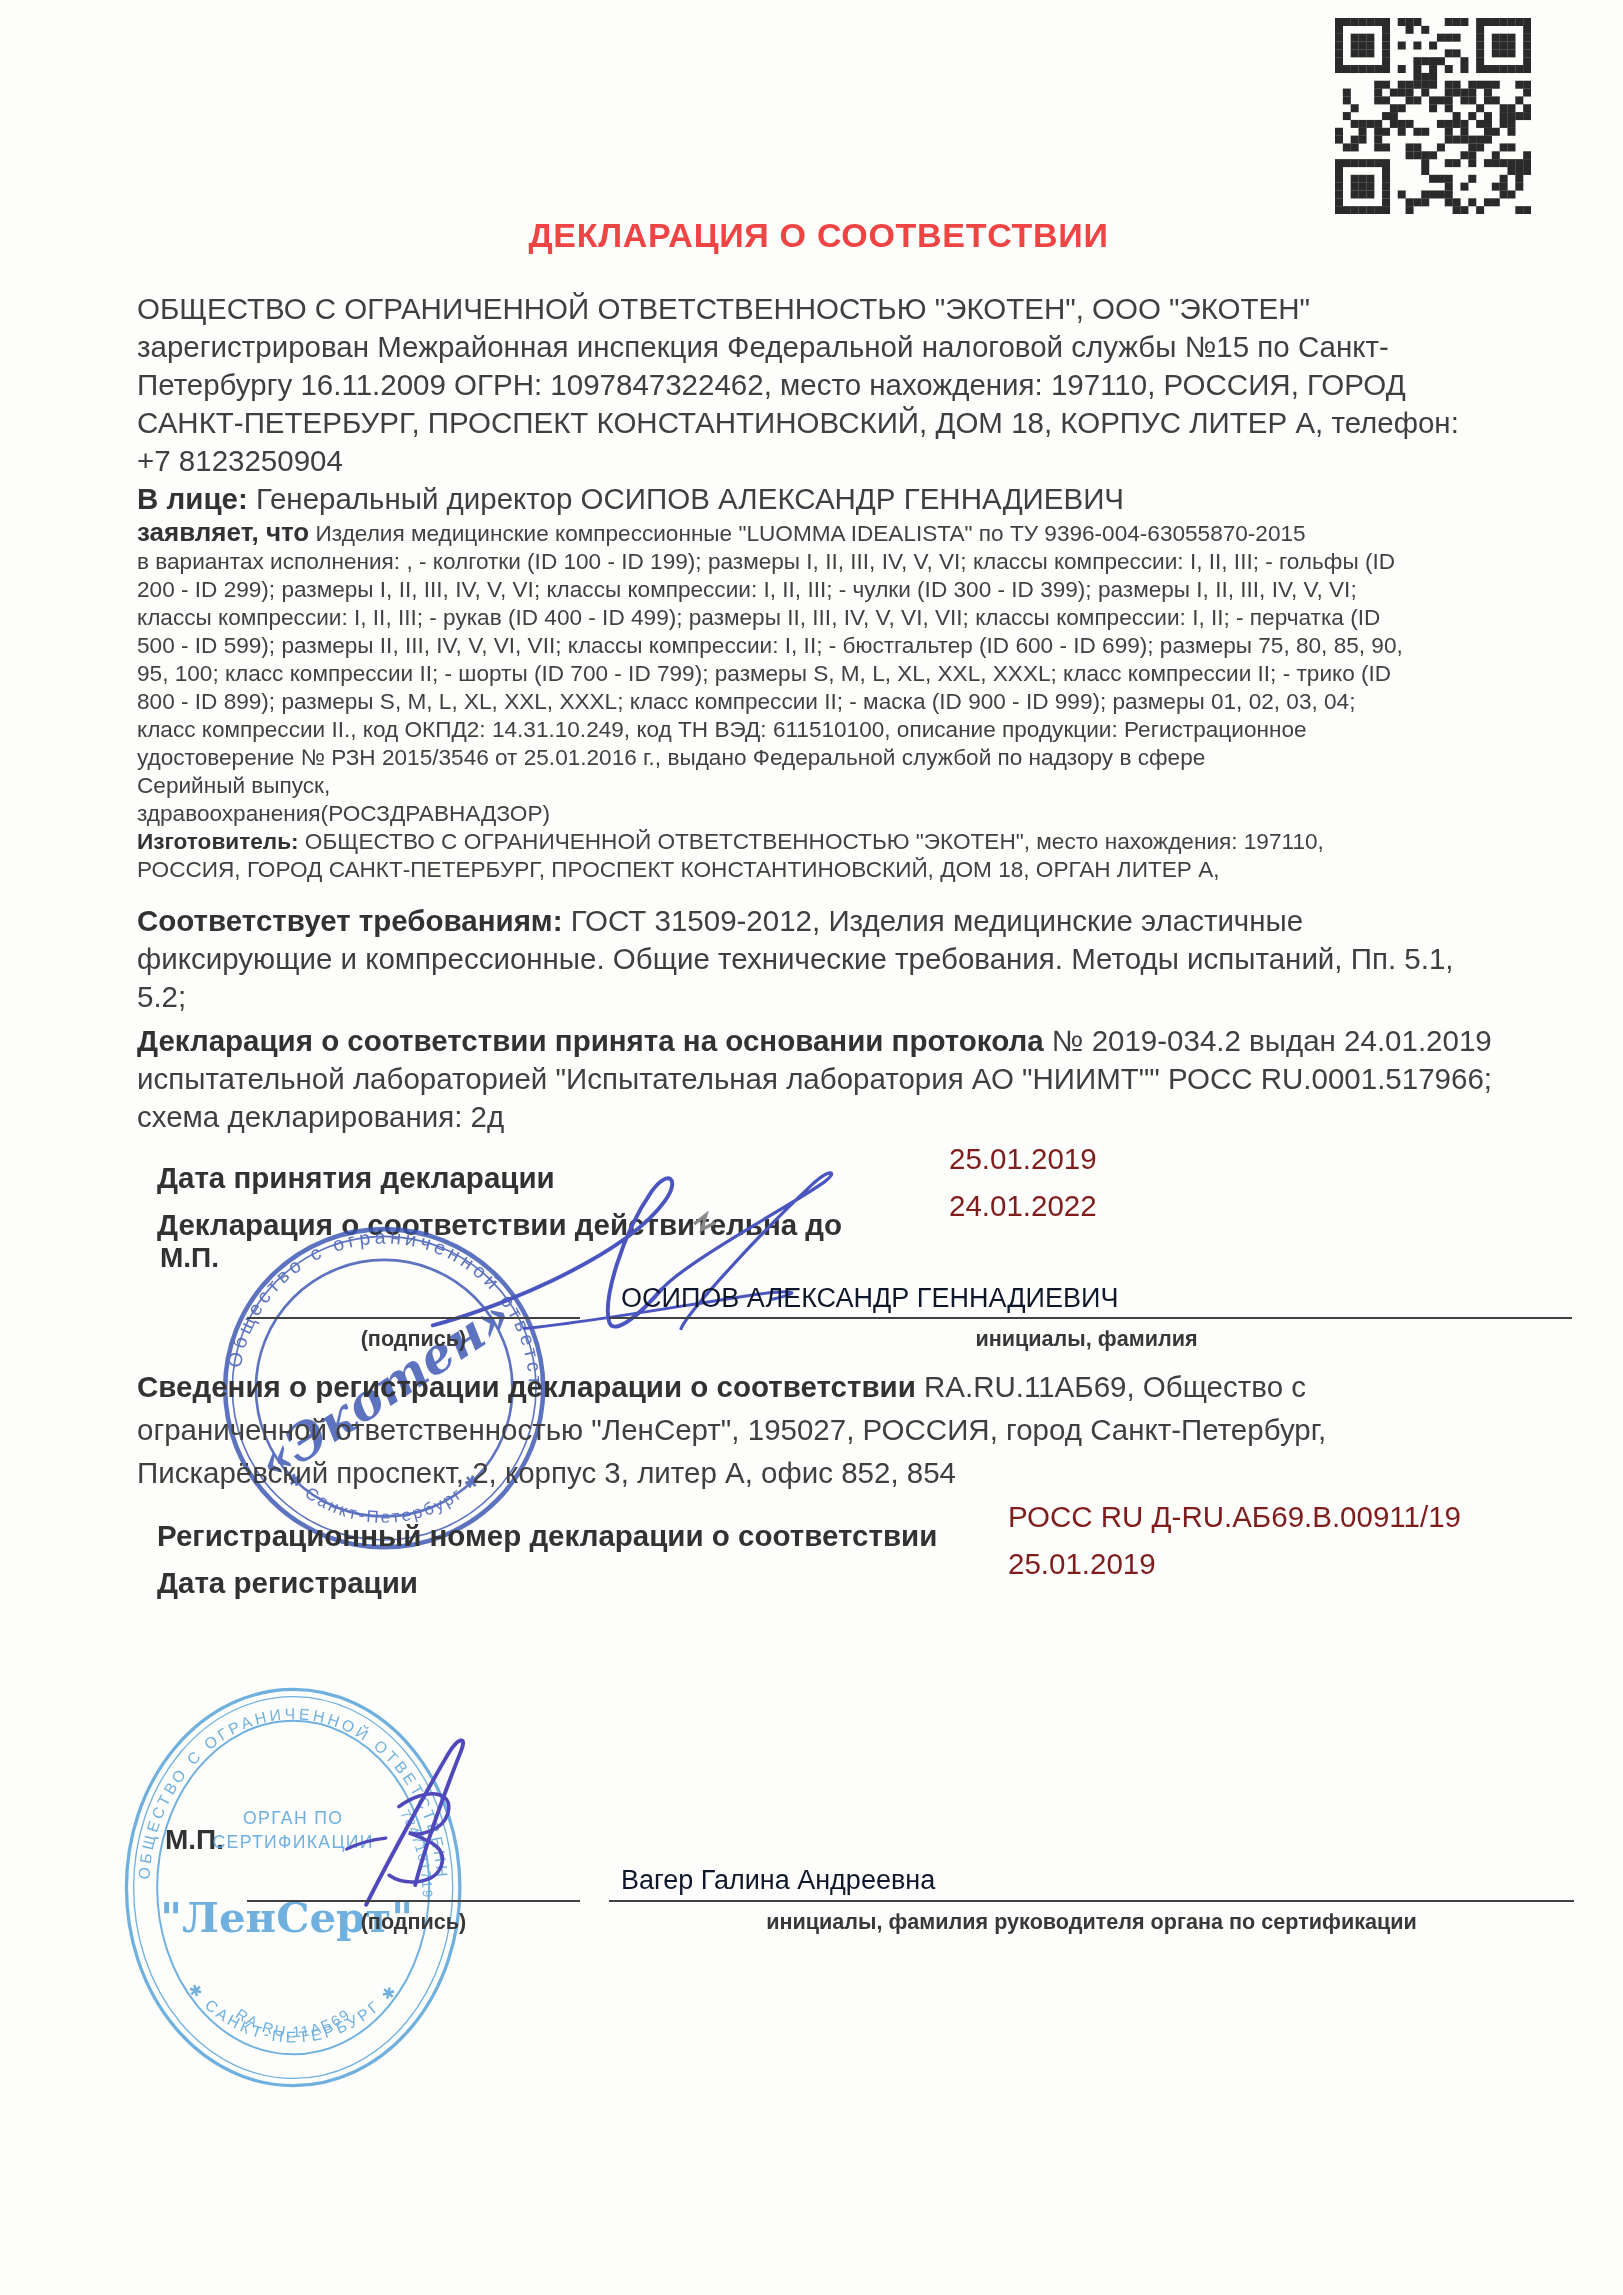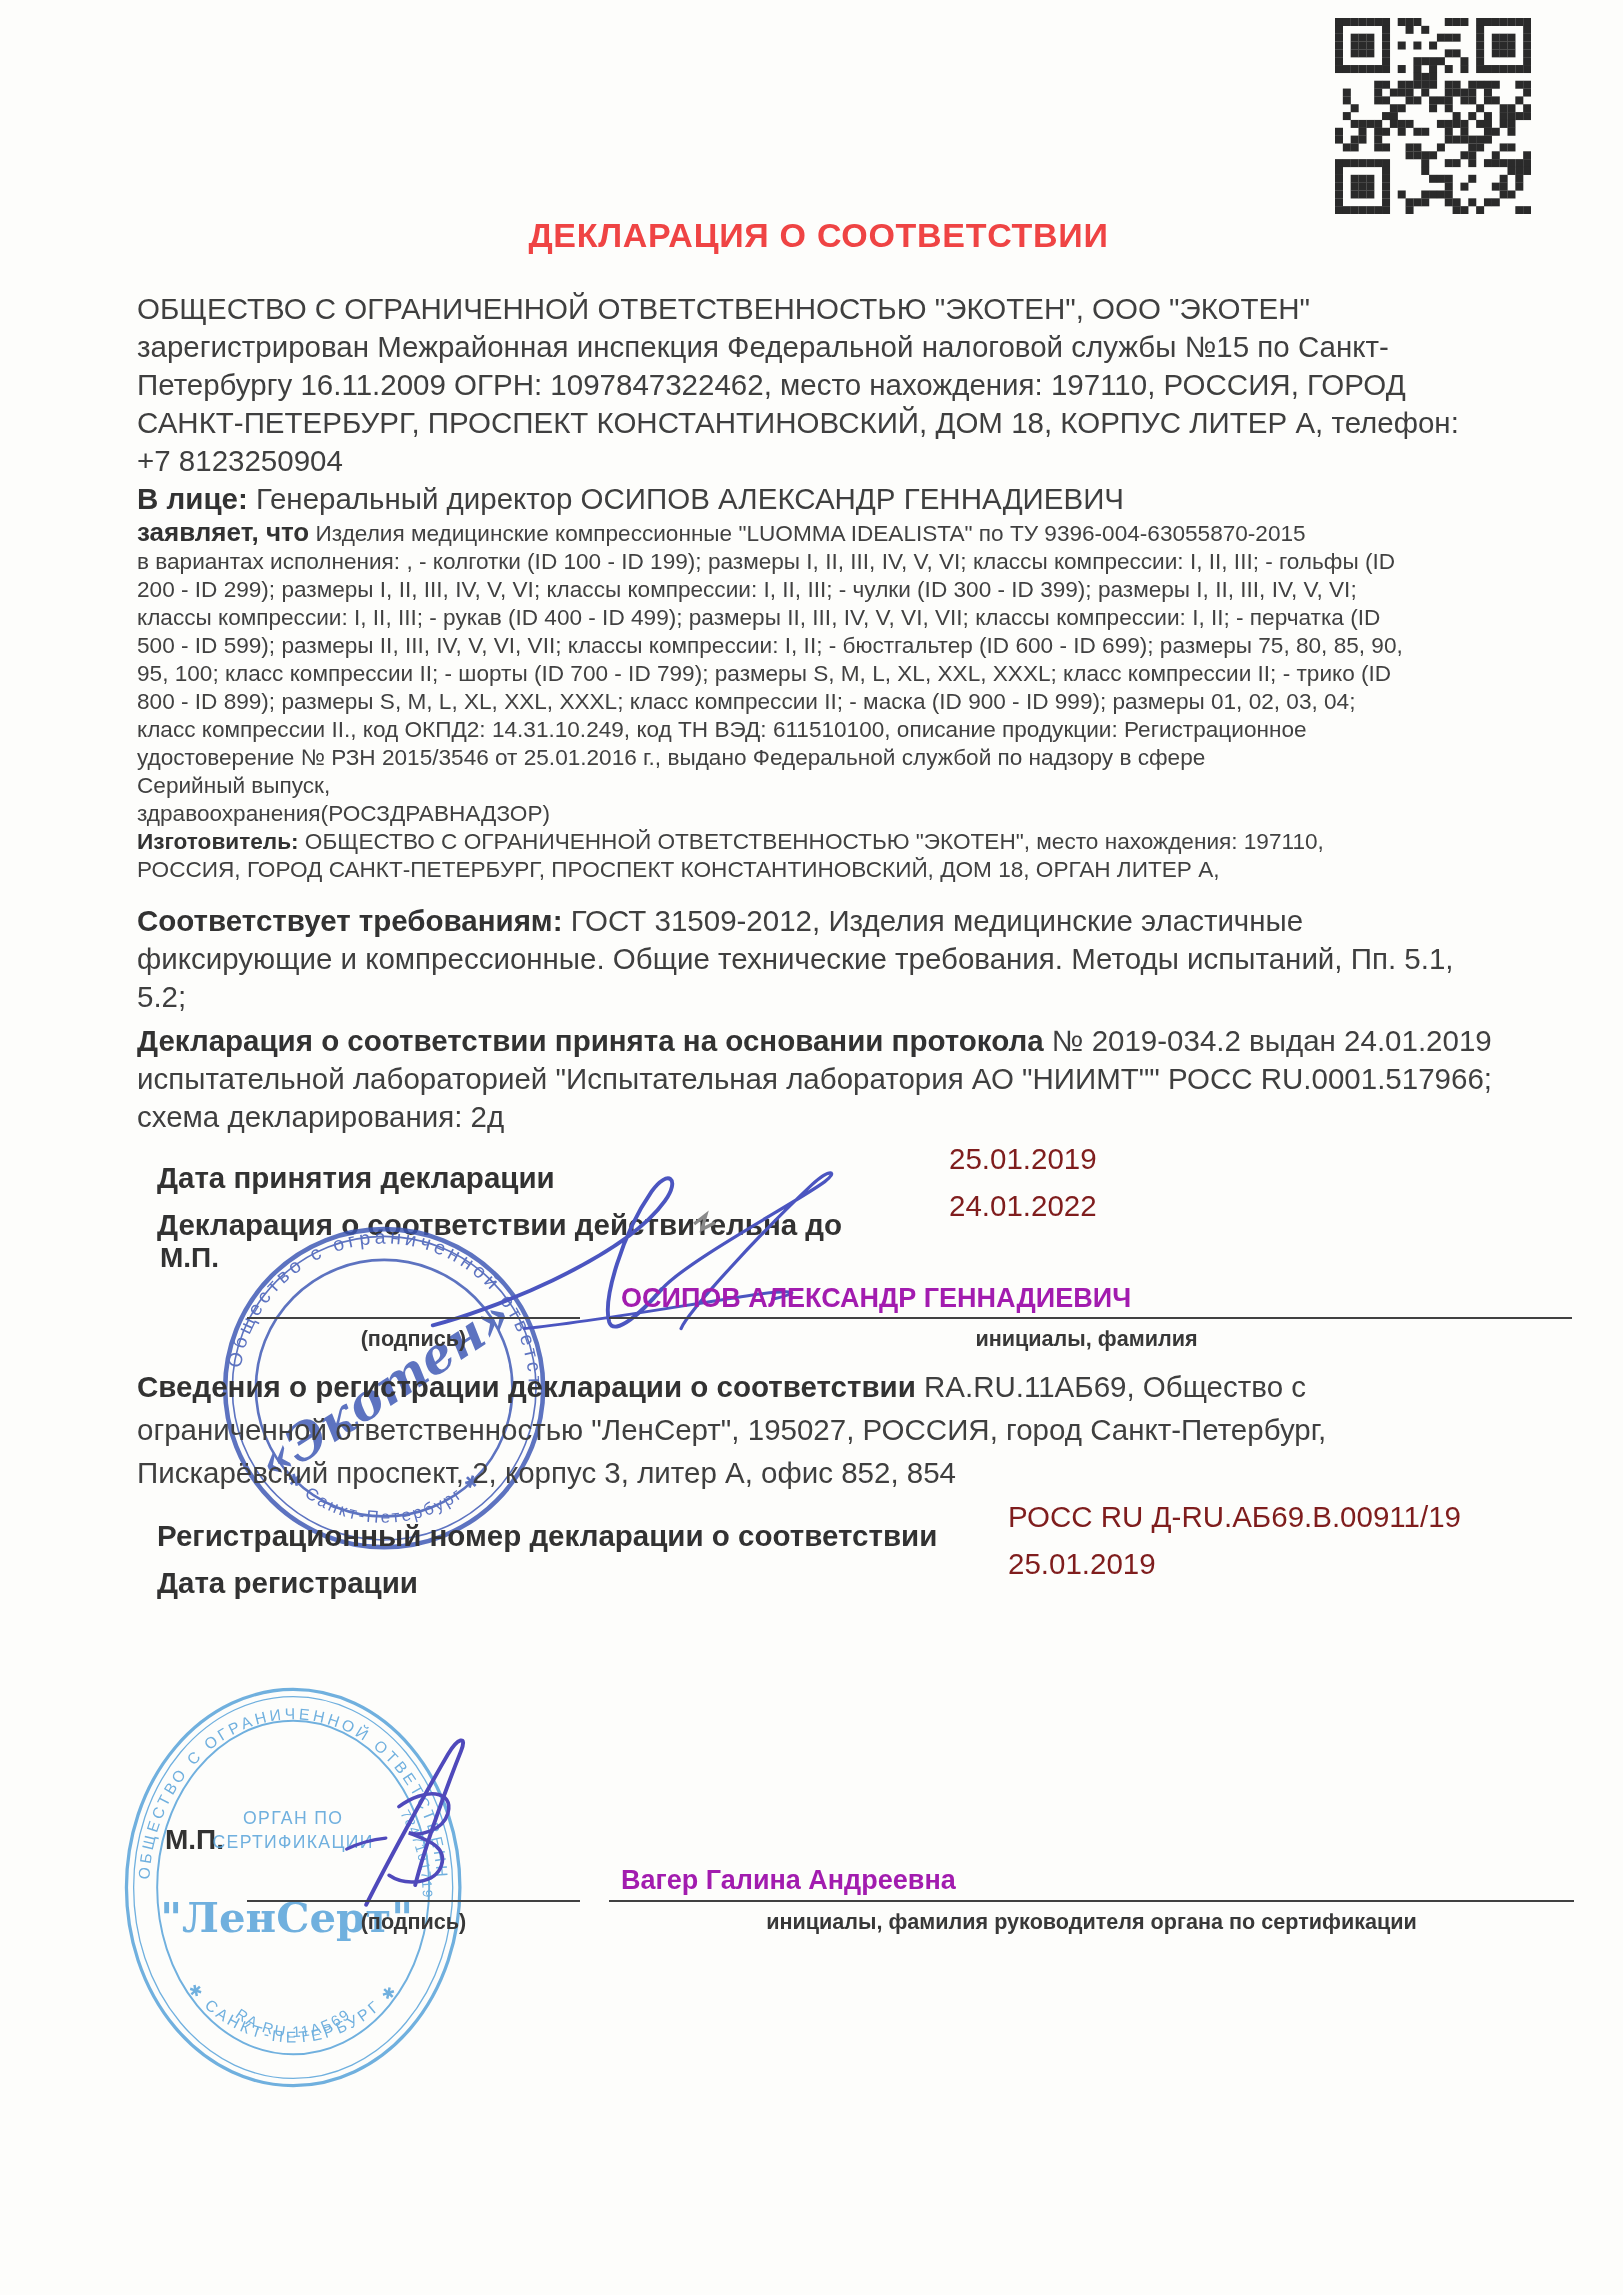--- a/index.html
+++ b/index.html
@@ -12,21 +12,21 @@
   .doc-title{left:131px;top:216px;width:1375px;text-align:center;
     font-size:34px;font-weight:bold;color:#ef4444;letter-spacing:0.7px;}
   .para{left:137px;width:1447px;font-size:29.5px;line-height:38px;color:#3f3f3f;}
   .para .bold, .blabel{font-weight:bold;color:#323232;}
   .dense{left:137px;top:518px;width:1460px;font-size:22.6px;line-height:28px;color:#414141;}
   .row-label{font-size:29.5px;font-weight:bold;color:#323232;margin-top:19px;}
   .row-value{font-size:29.5px;color:#7f1d1d;}
   .mp{font-size:28px;font-weight:bold;color:#323232;}
   .sig-line{border-top:2px solid #414141;height:0;}
   .caption{font-size:21.6px;font-weight:bold;color:#383838;text-align:center;}
-  .sig-name{font-size:27px;color:#a21caf;white-space:nowrap;font-weight:bold;}
+  .sig-name{font-size:27px;color:#0f172a;white-space:nowrap;}
   svg text{font-family:"Liberation Sans", sans-serif;}
   .serif{font-family:"DejaVu Serif", serif;}
 </style>
 </head>
 <body>
 
 <svg class="abs" id="qr" style="left:1335px;top:18.3px" width="196" height="196" viewBox="0 0 25 25">
     <rect x="0" y="0" width="1.02" height="1.02" fill="#2a2a2a"></rect>
     <rect x="1" y="0" width="1.02" height="1.02" fill="#2a2a2a"></rect>
     <rect x="2" y="0" width="1.02" height="1.02" fill="#2a2a2a"></rect>

